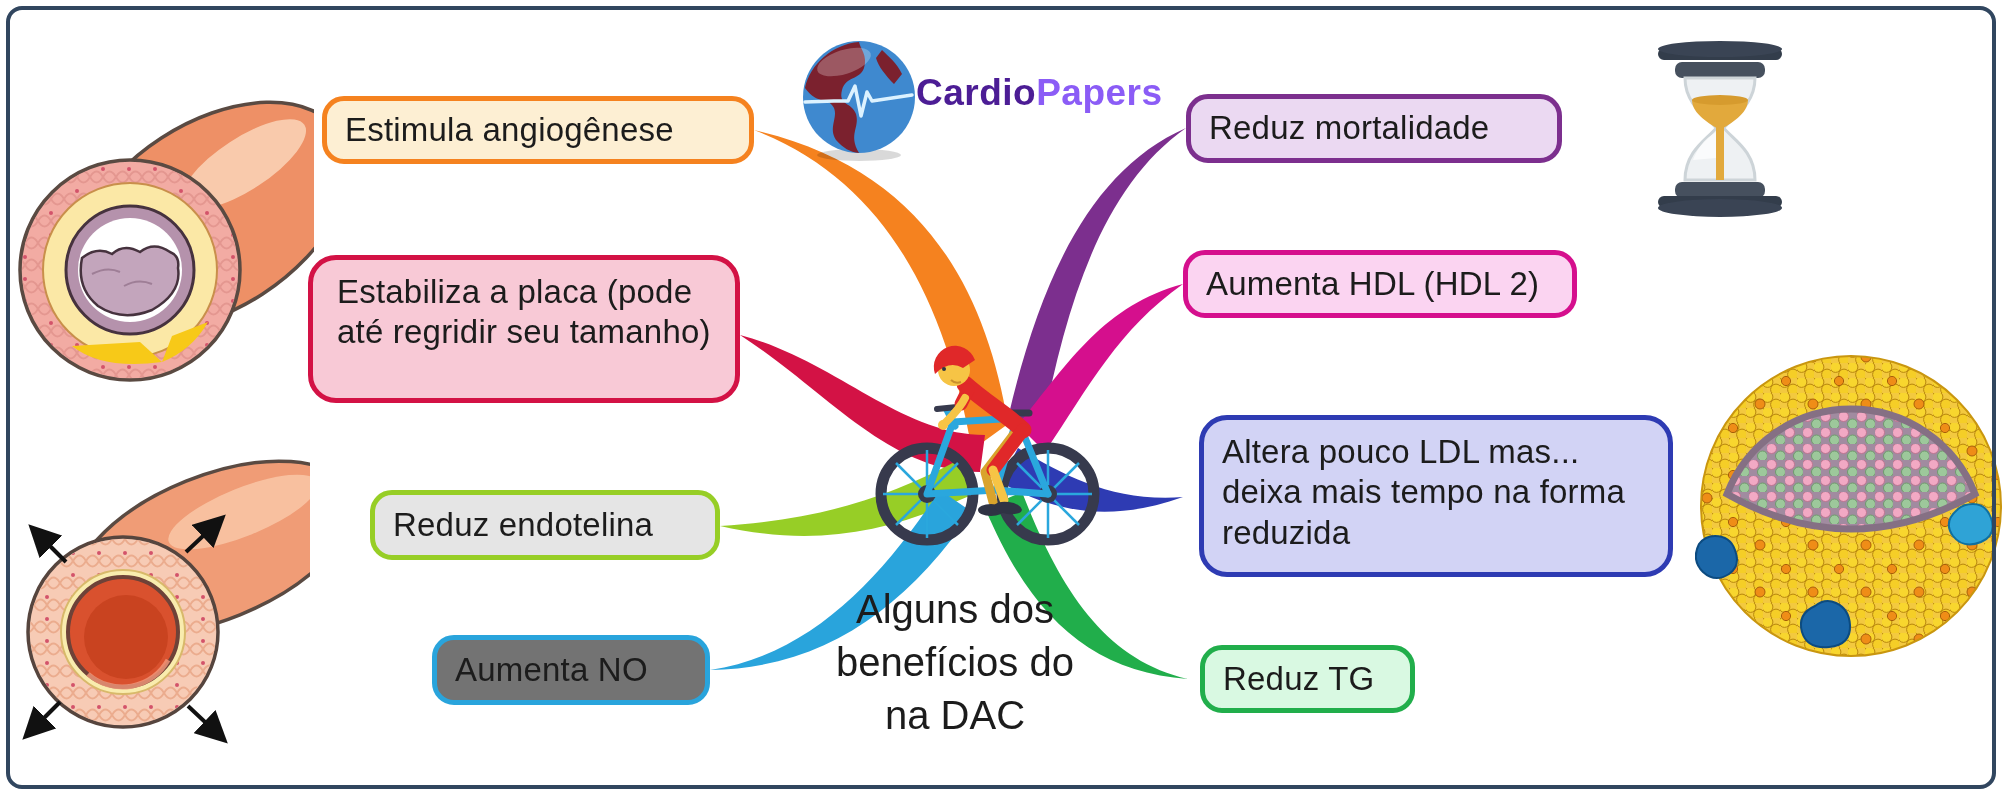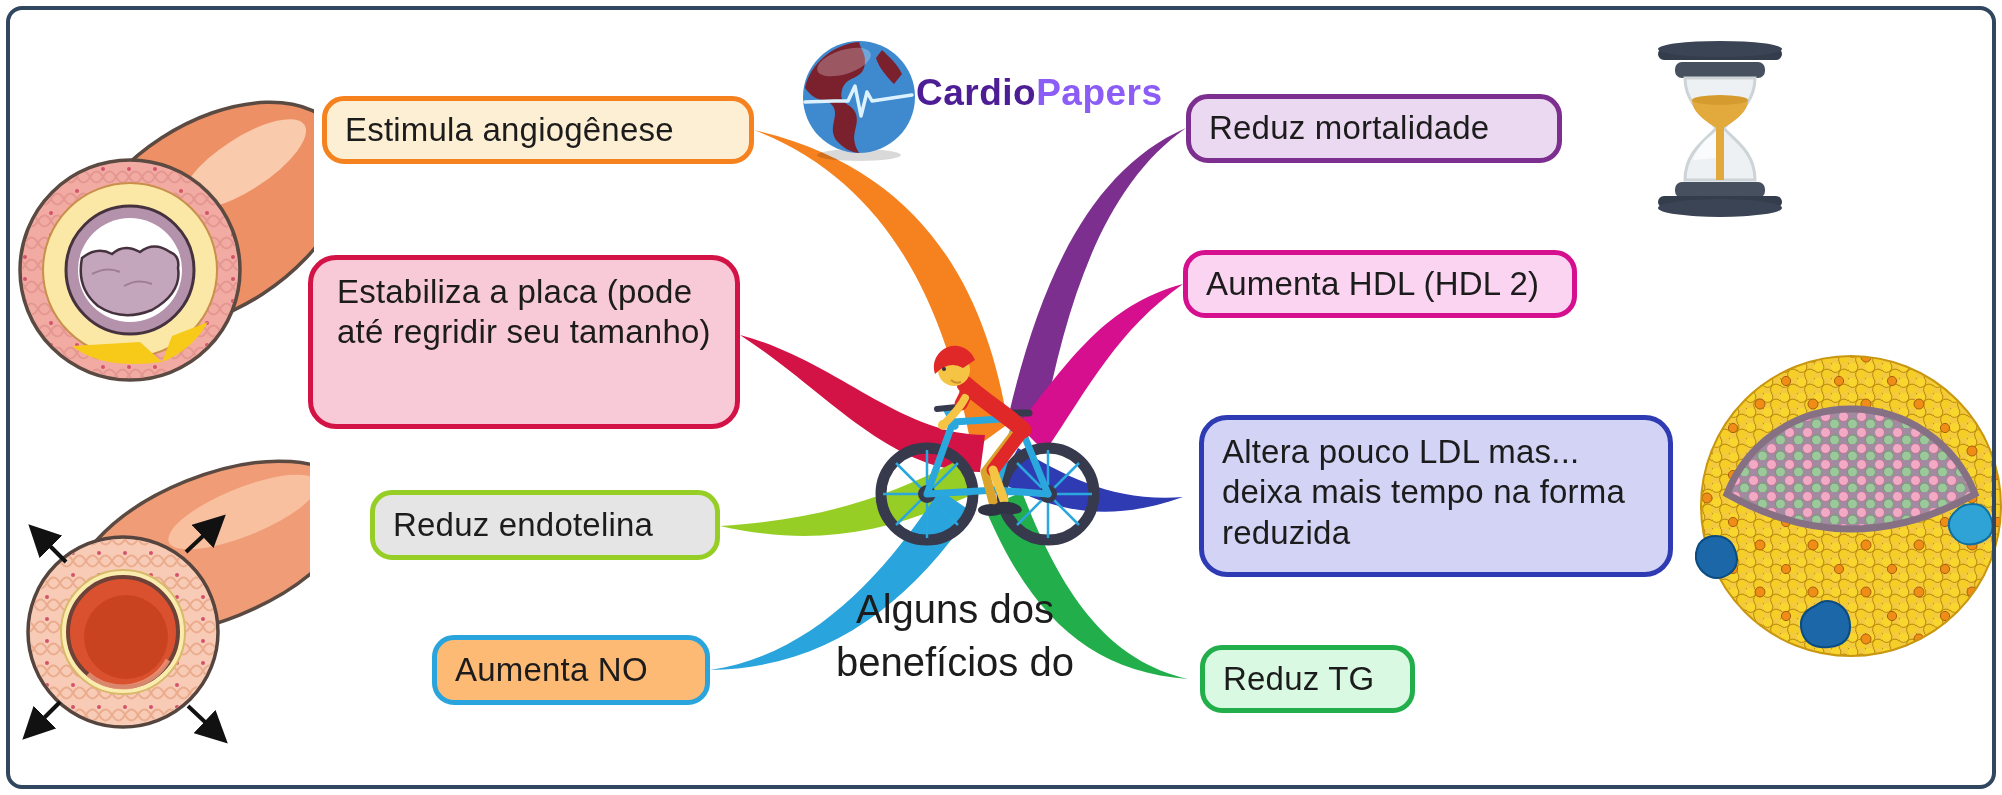--- a/index.html
+++ b/index.html
@@ -75,46 +75,47 @@
 
     <circle cx="89" cy="48" r="16" fill="#F6C445"></circle>
     <path d="M70 52 A21 21 0 1 1 110 38 L 98 46 Q 84 38 70 52 Z" fill="#E02829"></path>
     <path d="M86 58 Q 90 62 96 60" stroke="#C98F2C" stroke-width="2" fill="none"></path>
     <circle cx="79" cy="47" r="2" fill="#2F3344"></circle>
   </svg>
 
   <div class="node" style="left: 322px; top: 96px; width: 432px; height: 68px; border-color: rgb(245, 130, 31); background: rgb(253, 239, 211);">
     <span>Estimula angiogênese</span>
   </div>
-  <div class="node big" style="left: 308px; top: 255px; width: 432px; height: 174px; border-color: rgb(211, 18, 69); background: rgb(248, 201, 214); padding-left: 24px;">
+  <div class="node big" style="left: 308px; top: 255px; width: 432px; height: 148px; border-color: rgb(211, 18, 69); background: rgb(248, 201, 214); padding-left: 24px;">
     <span>Estabiliza a placa (pode até regridir seu tamanho)</span>
   </div>
   <div class="node" style="left: 370px; top: 490px; width: 350px; height: 70px; border-color: rgb(151, 206, 38); background: #e5e5e5;">
     <span>Reduz endotelina</span>
   </div>
-  <div class="node" style="left: 432px; top: 635px; width: 278px; height: 70px; border-color: rgb(41, 164, 220); background: #fdba74; align-items: center;">
+  <div class="node" style="left: 432px; top: 635px; width: 278px; height: 70px; border-color: rgb(41, 164, 220); background: #737373; align-items: center;">
     <span>Aumenta NO</span>
   </div>
 
   <div class="node" style="left: 1186px; top: 94px; width: 376px; height: 69px; border-color: rgb(124, 47, 142); background: rgb(235, 217, 242);">
     <span>Reduz mortalidade</span>
   </div>
   <div class="node" style="left: 1183px; top: 250px; width: 394px; height: 68px; border-color: rgb(213, 15, 141); background: rgb(251, 212, 241);">
     <span>Aumenta HDL (HDL 2)</span>
   </div>
   <div class="node big" style="left: 1183px; top: 415px; width: 474px; height: 162px; border-color: rgb(46, 59, 179); background: rgb(210, 211, 245); margin-left: 16px;">
     <span>Altera pouco LDL mas... deixa mais tempo na forma reduzida</span>
   </div>
   <div class="node" style="left: 1188px; top: 645px; width: 215px; height: 68px; border-color: rgb(33, 174, 75); background: rgb(217, 249, 226); margin-left: 12px;">
     <span>Reduz TG</span>
   </div>
 
   <div class="center-label">
     <div>Alguns dos</div>
     <div>benefícios do</div>
+    <div>na DAC</div>
   </div>
 
   <svg class="illu" style="left:798px;top:36px;" width="122" height="128" viewBox="0 0 122 128">
     <ellipse cx="61" cy="119" rx="42" ry="6" fill="#000" opacity="0.15"></ellipse>
     <circle cx="61" cy="61" r="56" fill="#3F89CF"></circle>
     <path d="M61 6 C35 8 12 28 7 52 C20 70 30 60 36 72 C40 82 30 92 38 104 C45 112 52 116 61 117 C50 98 62 92 58 78 C54 66 40 70 44 54 C48 40 62 44 66 32 C70 20 62 12 61 6 Z" fill="#7B212E"></path>
     <path d="M84 14 C92 22 98 26 104 38 L96 48 C88 40 80 30 78 22 Z" fill="#7B212E"></path>
     <polyline points="7,66 36,65 50,65 57,50 63,80 69,56 74,65 114,59" fill="none" stroke="#DCF2FF" stroke-width="3.5" stroke-linejoin="round" stroke-linecap="round"></polyline>
     <ellipse cx="46" cy="26" rx="28" ry="12" fill="#FFFFFF" opacity="0.25" transform="rotate(-18 46 26)"></ellipse>
   </svg>

